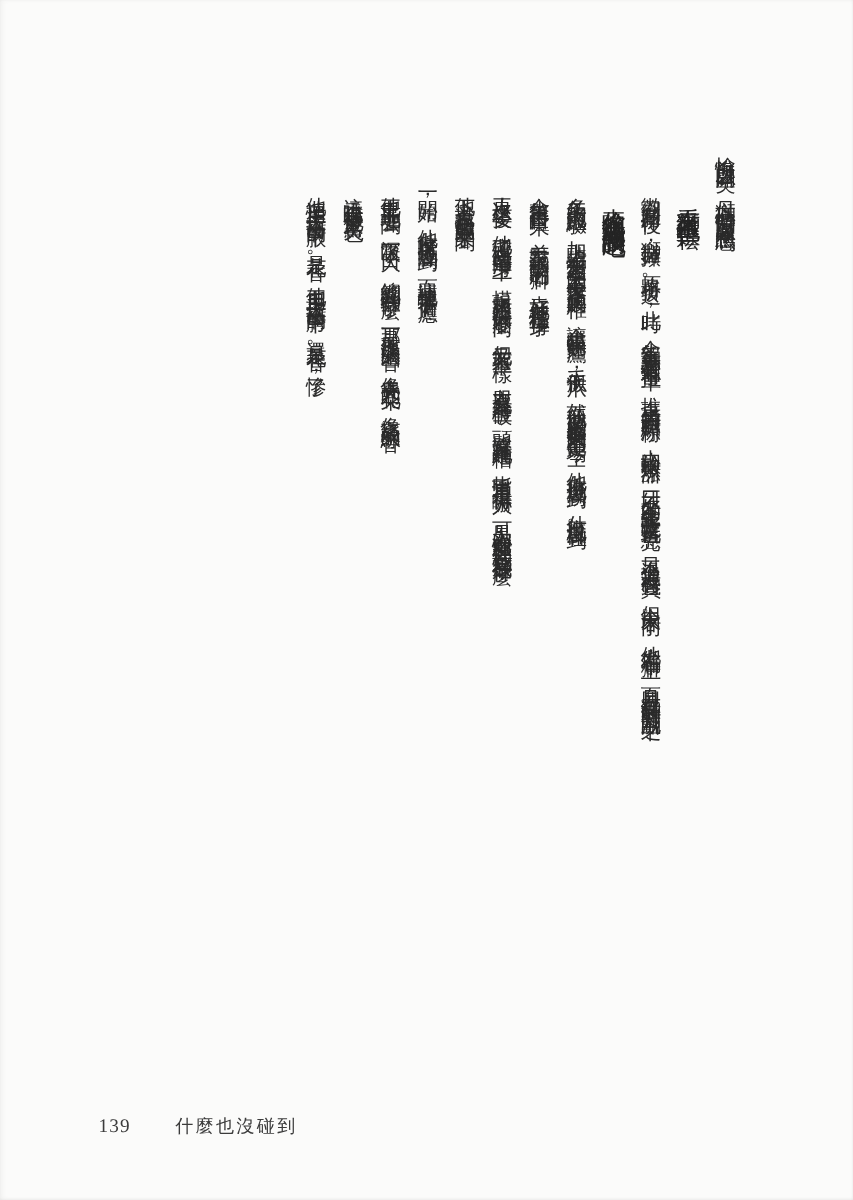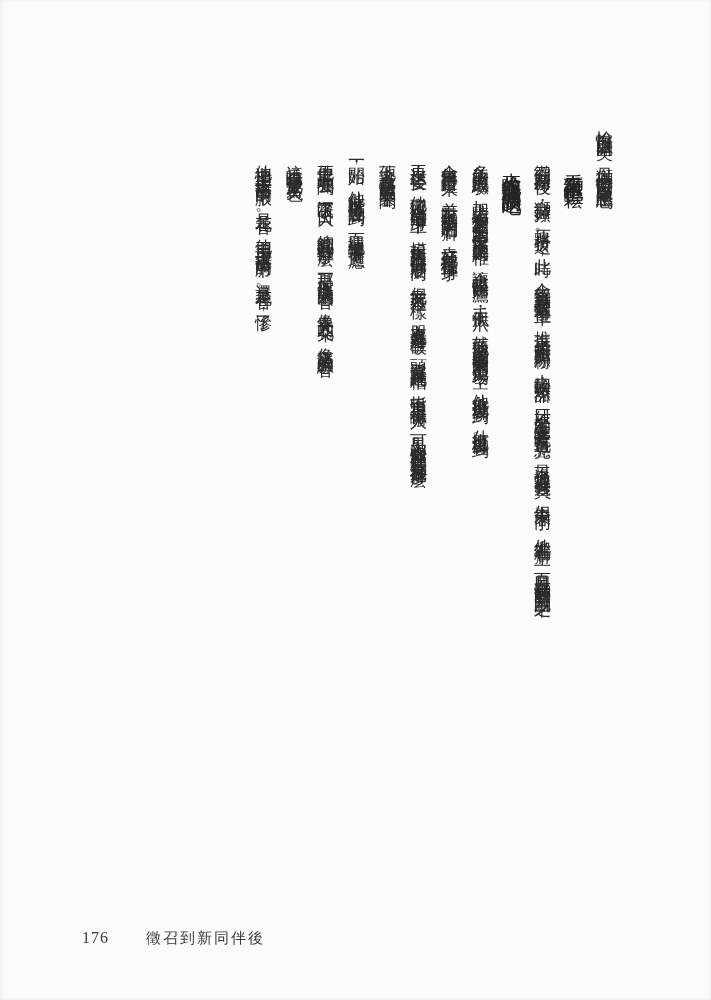--- a/index.html
+++ b/index.html
@@ -76,17 +76,17 @@
     <p class="indent">金生驚得目瞪口呆，差點滾下移動中的石獅，幸好他急忙穩住身子。</p>
     <p class="indent">再次坐妥後，他碰了碰自己的渾身上下，摸起來跟過往沒什麼不同，但又有些不一樣。衣服還是有些破，頭髮還是亂糟糟，指甲還是長得嚇人，可是內心深處那種異樣感到底是什麼？</p>
     <p class="indent">他下意識拿起自己的雙手來聞。</p>
     <p class="indent">一開始，他什麼味道也沒聞到，而這讓他非常不適應。</p>
     <p class="indent">他更靠近地去聞，深吸了一大口，總算聞到些什麼了。那是一股淡淡的幽香，像春天的花朵，像高級的線香。</p>
     <p class="indent">這香味嚇得他大驚失色。</p>
     <p class="indent">他連忙用手去搓自己的腋下，是花香。他再用手去搓自己的胯下，還是花香。慘了，</p>
   </div>
 
   <div class="footer">
-    <span class="page-number">176</span>
-    <span class="chapter-title">徵召到新同伴後</span>
+    <span class="page-number">139</span>
+    <span class="chapter-title">什麼也沒碰到</span>
   </div>
 
 </div>
 
 </body></html>

